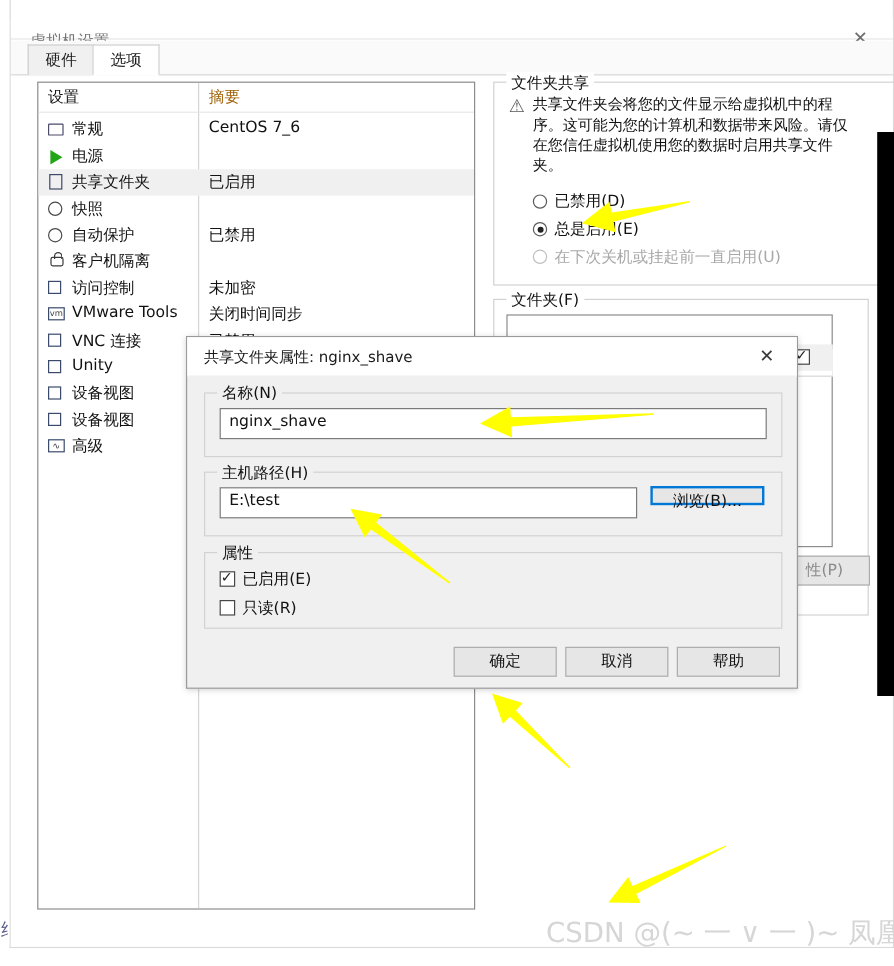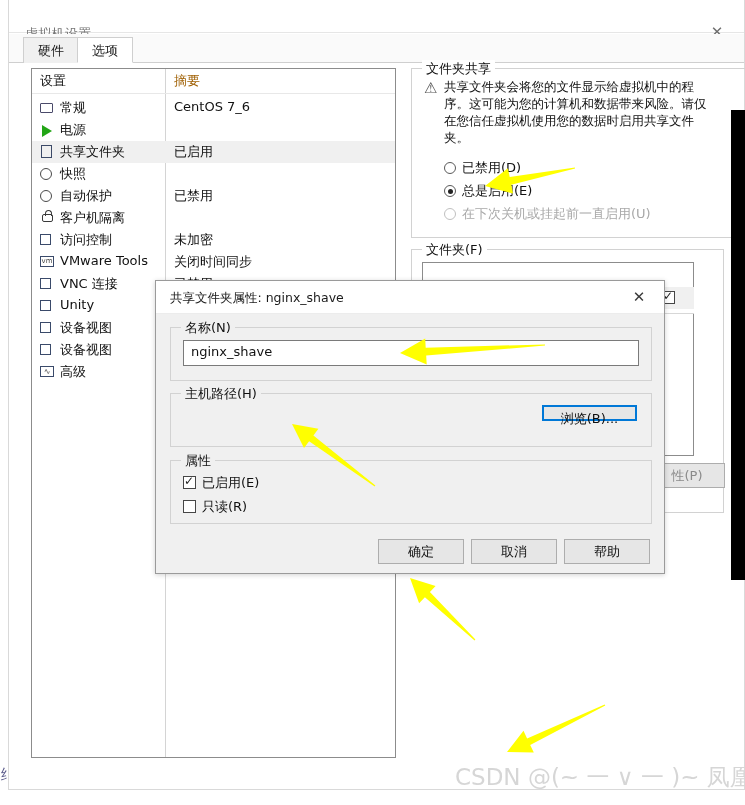--- a/index.html
+++ b/index.html
@@ -414,20 +414,21 @@
       <div class="mclose">✕</div>
     </div>
 
     <div class="panel m-name">
       <div class="legend">名称(N)</div>
       <div class="tinput ti-name">nginx_shave</div>
     </div>
 
     <div class="panel m-path">
       <div class="legend">主机路径(H)</div>
+      <div class="tinput ti-path">E:\test</div>
       <div class="btn btn-browse">浏览(B)...</div>
     </div>
 
     <div class="panel m-attr">
       <div class="legend">属性</div>
       <div class="cb-row" style="top:14px">
         <span class="checkbox on" style="left:0; top:1px;"></span>
         <span class="cblbl">已启用(E)</span>
       </div>
       <div class="cb-row" style="top:38px">

